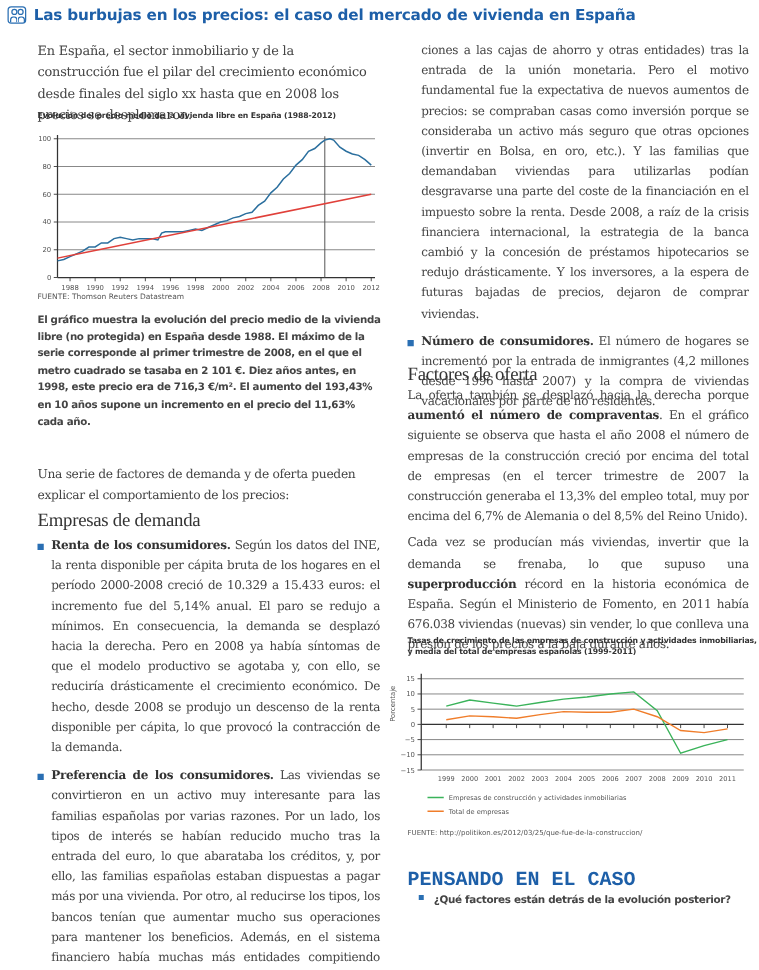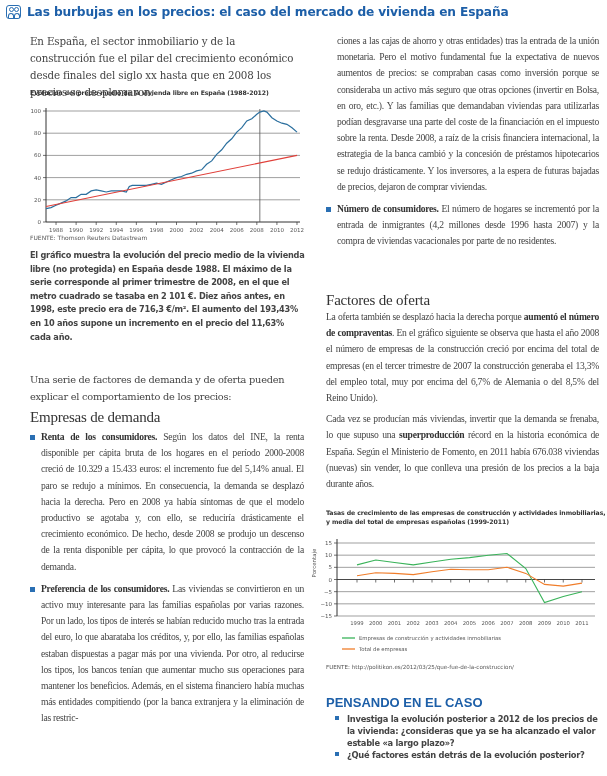--- a/index.html
+++ b/index.html
@@ -12,22 +12,22 @@
   .serif-body{font-family:"DejaVu Serif",serif;font-size:9.6px;line-height:16.2px;color:#444;letter-spacing:-0.25px;}
   .sans-small{font-family:"DejaVu Sans",sans-serif;font-size:8.2px;line-height:13.6px;color:#444;letter-spacing:-0.25px;font-weight:bold;}
   .heading{font-family:Liberation Serif, serif;font-size:15px;color:#333;letter-spacing:-0.2px;}
   .intro{left:30px;top:33px;width:272px;font-size:10.3px;line-height:17px;color:#444;letter-spacing:-0.15px;}
   .chart-title{font-family:"DejaVu Sans",sans-serif;font-weight:bold;font-size:6.2px;color:#333;white-space:nowrap;letter-spacing:-0.1px;}
   .source{font-family:"DejaVu Sans",sans-serif;font-size:6px;color:#555;white-space:nowrap;}
   .bullet{position:relative;padding-left:0;}
   .bullet-mark{position:absolute;left:-11px;top:6px;width:5px;height:5px;background:#2a6fb3;}
   b{font-weight:bold;color:#333;}
   p{margin:0;}
-  .just{text-align:justify;font-family:Liberation Serif, serif;}
-  .pensando-title{font-family:Liberation Sans, sans-serif;font-weight:bold;font-size:13px;color:#1d5fa8;}
+  .just{text-align:justify;}
+  .pensando-title{font-family:Liberation Mono, monospace;font-weight:bold;font-size:16px;color:#1d5fa8;}
   svg text{font-family:"DejaVu Sans",sans-serif;}
 </style>
 </head>
 <body>
 
 <div class="abs title-bar">
   <div class="abs title-icon">
     <span style="left:2px;top:1px"></span>
       <span style="left:7px;top:1px"></span>
     <span style="left:1px;top:7px;border-radius:3px 3px 0 0;height:4px;width:4px;border-bottom:none"></span>
@@ -184,21 +184,17 @@
     <text x="49" y="107" font-size="5.3" fill="#555">Empresas de construcción y actividades inmobiliarias</text>
     <polyline points="47.0,42.8 65.8,39.7 84.5,40.4 103.3,41.6 122.0,38.7 140.8,36.3 159.5,36.8 178.3,36.8 197.0,34.3 215.8,40.4 234.5,51.4 253.3,53.1 272.0,50.1" fill="none" stroke="#f07d2a" stroke-width="1.1"></polyline>
     <line x1="32" x2="45" y1="116" y2="116" stroke="#f07d2a" stroke-width="1.3"></line>
     <text x="49" y="118" font-size="5.3" fill="#555">Total de empresas</text>
   </svg>
 
 <div class="abs source" style="left:326px;top:664px;font-size:5.6px">FUENTE: http://politikon.es/2012/03/25/que-fue-de-la-construccion/</div>
 
 <div class="abs pensando-title" style="left:326px;top:695px">PENSANDO EN EL CASO</div>
 <div class="abs sans-small" style="left:347px;top:713px;width:255px;font-size:8.3px;line-height:12px">
-  <div class="bullet">
-    <span class="bullet-mark" style="top:3px;left:-12px;width:4px;height:4px"></span>
-    <span>Investiga la evolución posterior a 2012 de los precios de la vivienda: ¿consideras que ya se ha alcanzado el valor estable «a largo plazo»?</span>
-  </div>
   <div class="bullet" style="margin-top:0">
     <span class="bullet-mark" style="top:3px;left:-12px;width:4px;height:4px"></span>
     <span>¿Qué factores están detrás de la evolución posterior?</span>
   </div>
 </div>
 
 </body></html>

